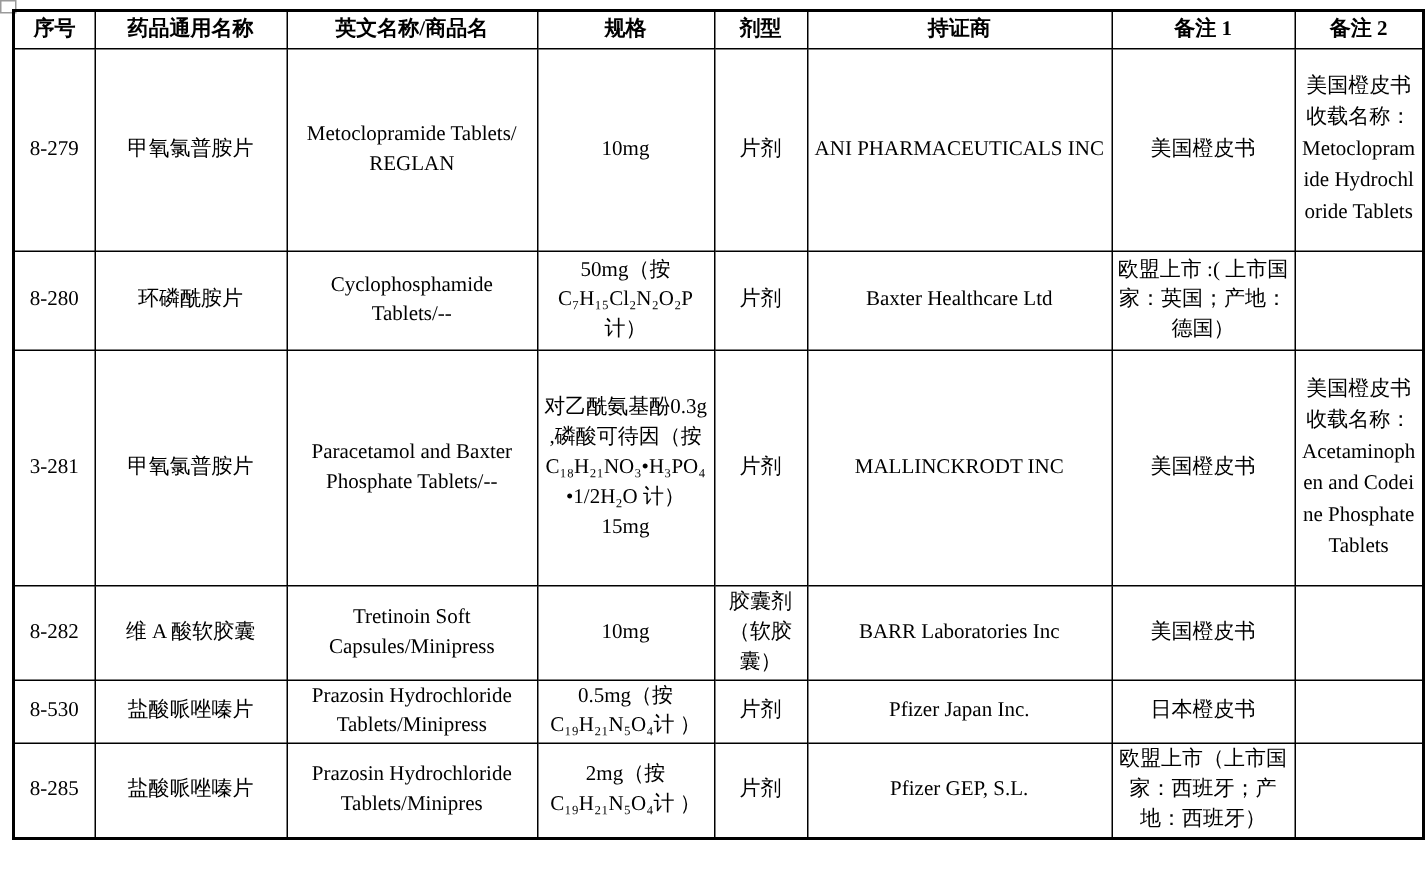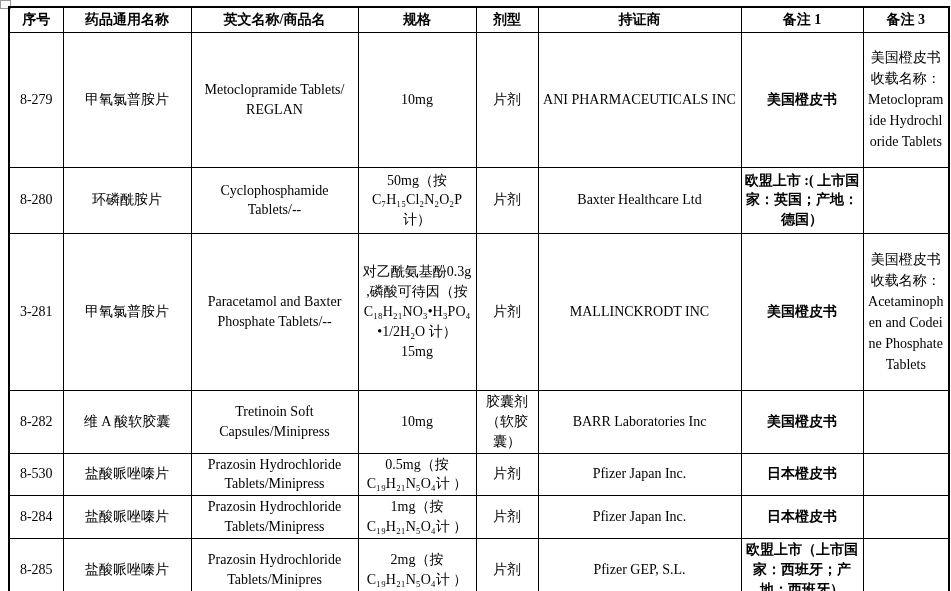--- a/index.html
+++ b/index.html
@@ -72,21 +72,20 @@
   td.spec-cell, td.note2-cell {
     overflow-wrap: anywhere;
     word-break: break-word;
   }
   td.note2-cell {
     word-break: break-all;
     line-height: 1.5;
   }
   td.note1-cell {
     overflow-wrap: anywhere;
-    font-weight: bold;
   }
 </style>
 </head>
 <body>
 
 <div class="page">
 
   <div class="handle-artifact"></div>
 
   <table class="drug-table">
@@ -102,21 +101,21 @@
     </colgroup>
     <thead>
       <tr class="hdr-row">
         <th>序号</th>
         <th>药品通用名称</th>
         <th>英文名称/商品名</th>
         <th>规格</th>
         <th>剂型</th>
         <th>持证商</th>
         <th>备注 1</th>
-        <th>备注 3</th>
+        <th>备注 2</th>
       </tr>
     </thead>
     <tbody>
       <tr class="r0">
         <td class="serial-cell">8-279</td>
         <td class="generic-cell">甲氧氯普胺片</td>
         <td class="english-cell">Metoclopramide Tablets/ REGLAN</td>
         <td class="spec-cell">10mg</td>
         <td class="form-cell">片剂</td>
         <td class="holder-cell">ANI PHARMACEUTICALS INC</td>
@@ -156,30 +155,20 @@
       <tr class="r4">
         <td class="serial-cell">8-530</td>
         <td class="generic-cell">盐酸哌唑嗪片</td>
         <td class="english-cell">Prazosin Hydrochloride Tablets/Minipress</td>
         <td class="spec-cell">0.5mg（按 C₁₉H₂₁N₅O₄计 ）</td>
         <td class="form-cell">片剂</td>
         <td class="holder-cell">Pfizer Japan Inc.</td>
         <td class="note1-cell">日本橙皮书</td>
         <td class="note2-cell"></td>
       </tr>
-      <tr class="r5">
-        <td class="serial-cell">8-284</td>
-        <td class="generic-cell">盐酸哌唑嗪片</td>
-        <td class="english-cell">Prazosin Hydrochloride Tablets/Minipress</td>
-        <td class="spec-cell">1mg（按 C₁₉H₂₁N₅O₄计 ）</td>
-        <td class="form-cell">片剂</td>
-        <td class="holder-cell">Pfizer Japan Inc.</td>
-        <td class="note1-cell">日本橙皮书</td>
-        <td class="note2-cell"></td>
-      </tr>
       <tr class="r6">
         <td class="serial-cell">8-285</td>
         <td class="generic-cell">盐酸哌唑嗪片</td>
         <td class="english-cell">Prazosin Hydrochloride Tablets/Minipres</td>
         <td class="spec-cell">2mg（按 C₁₉H₂₁N₅O₄计 ）</td>
         <td class="form-cell">片剂</td>
         <td class="holder-cell">Pfizer GEP, S.L.</td>
         <td class="note1-cell">欧盟上市（上市国家：西班牙；产地：西班牙）</td>
         <td class="note2-cell"></td>
       </tr>

